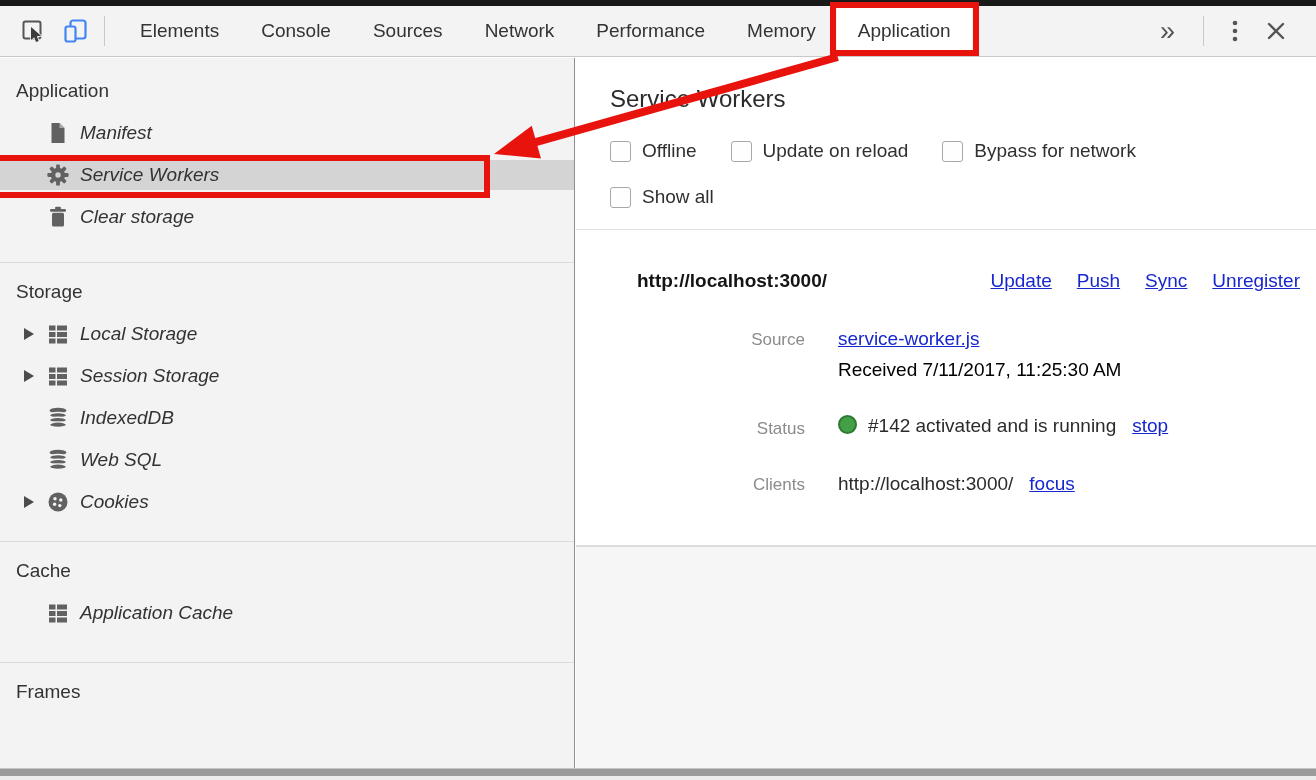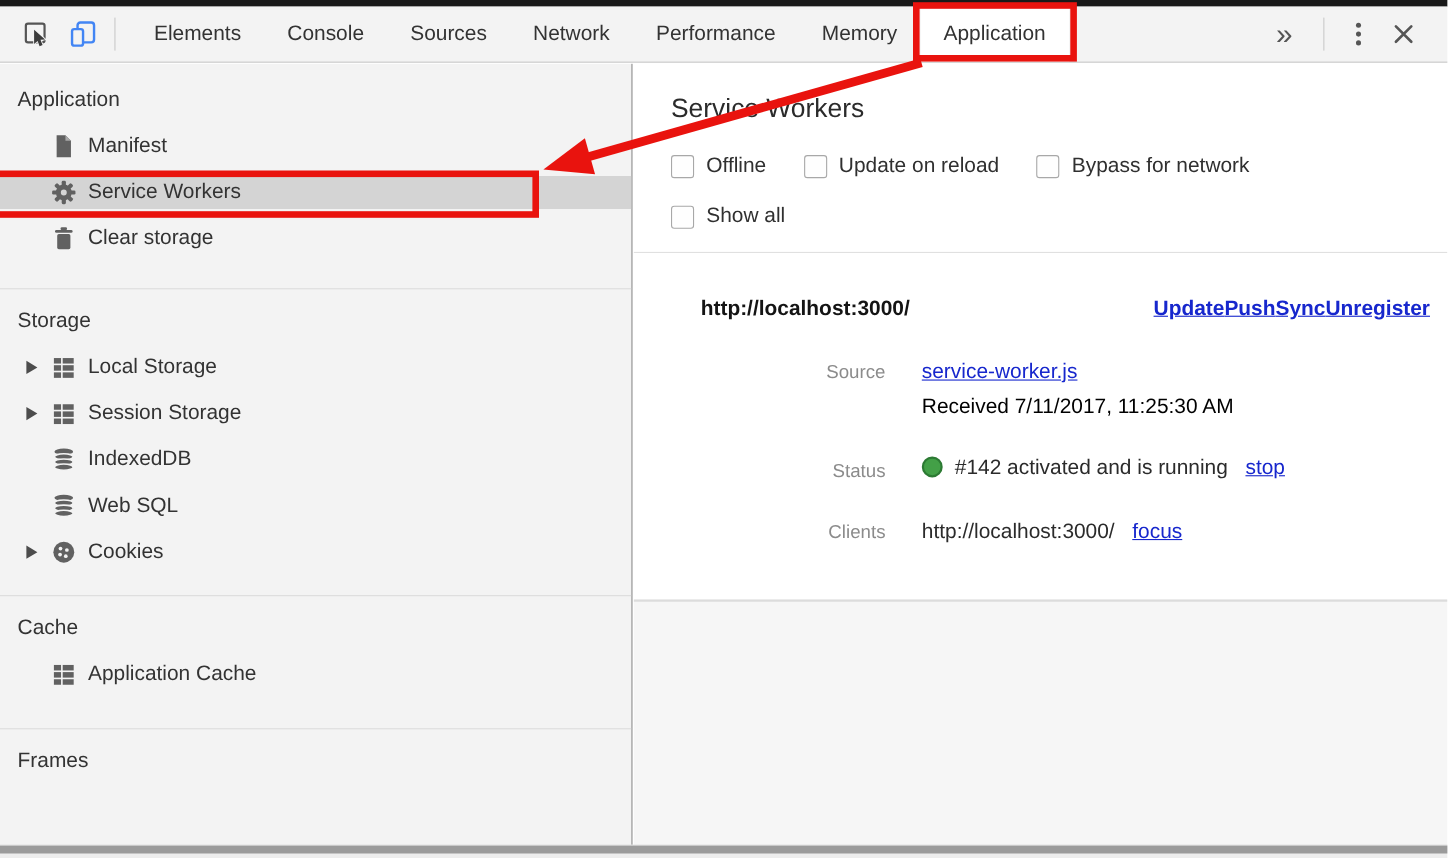--- a/index.html
+++ b/index.html
@@ -28,36 +28,36 @@
   .side-section:first-child{border-top:none;padding-top:18px;padding-bottom:30px;}
   .side-section:nth-child(3){padding-bottom:34px;}
   .side-header{font-size:19px;color:#333;line-height:30px;padding:0 16px;}
   .side-item{height:30px;margin-top:12px;display:flex;align-items:center;font-size:19px;color:#333;
              padding-left:24px;cursor:default;}
   .side-item.selected{background:#d4d4d4;}
   .expander{width:22px;display:flex;align-items:center;flex:none;}
   .tri{width:0;height:0;border-left:10px solid #4c4c4c;border-top:6px solid transparent;
        border-bottom:6px solid transparent;}
   .icon24{width:24px;height:24px;margin-right:10px;flex:none;display:flex;align-items:center;justify-content:center;}
-  .side-label{white-space:nowrap;}
+  .side-label{white-space:nowrap;font-style:italic;}
 
   
   #main{position:absolute;top:58px;left:576px;right:0;bottom:12px;background:#fff;
         display:flex;flex-direction:column;overflow:hidden;}
   .main-head{padding:27px 16px 21px 34px;border-bottom:1px solid #e0e0e0;}
   .panel-title{font-size:24px;font-weight:400;color:#2b2b2b;margin:0 0 27px 0;}
   .cb-row{display:flex;align-items:center;gap:34px;margin-top:24px;}
   .cb-row:first-of-type{margin-top:0;}
   .cb-group{display:flex;align-items:center;gap:11px;font-size:19px;color:#303030;}
   .checkbox{width:21px;height:21px;border:1px solid #a8a8a8;border-radius:3px;background:#fefefe;
             box-sizing:border-box;flex:none;}
   .worker-section{padding:40px 16px 50px 34px;}
   .origin-row{display:flex;align-items:baseline;}
   .origin{font-size:19px;font-weight:700;color:#141414;margin-left:27px;white-space:nowrap;}
-  .links{margin-left:auto;display:flex;font-weight:bold;}
+  .links{margin-left:auto;display:flex;gap:25px;}
   a.link{color:var(--link,#1727cd);text-decoration:underline;font-size:19px;cursor:pointer;white-space:nowrap;}
   .detail-row{display:grid;grid-template-columns:195px 1fr;column-gap:33px;margin-top:36px;align-items:baseline;}
   .dlabel{text-align:right;color:#8b8b8b;font-size:17px;}
   .dvalue{font-size:19px;color:#2b2b2b;}
   .received{color:#000000;margin-top:9px;}
   .status-line{display:flex;align-items:flex-start;}
   .dot{width:15px;height:15px;border-radius:50%;background:var(--green,#43a047);
        border:2px solid var(--green-border,#2c7a33);box-sizing:content-box;margin-right:11px;flex:none;}
   .stop-gap{margin-left:16px;}
   .below{flex:1;border-top:2px solid #dcdcdc;background:#f6f6f6;}

